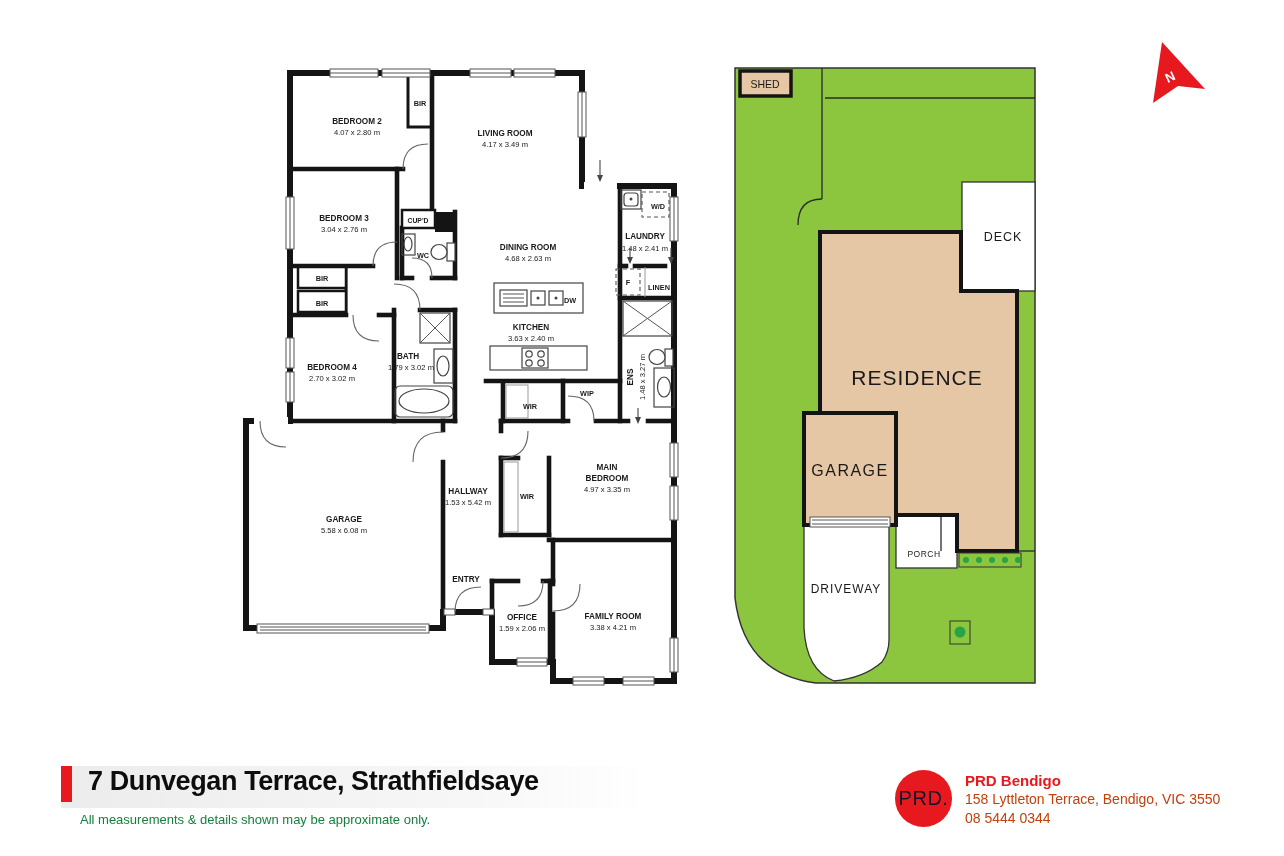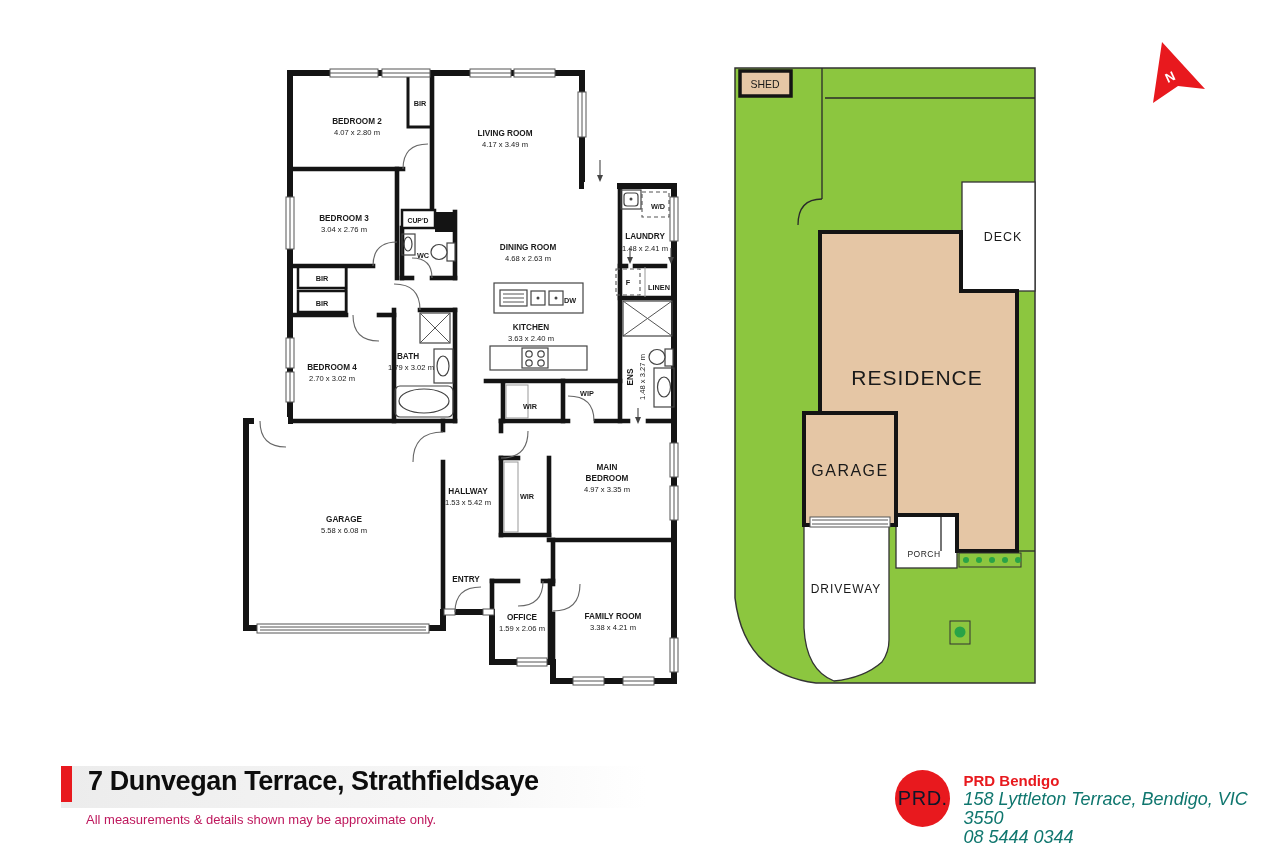--- a/index.html
+++ b/index.html
@@ -35,27 +35,27 @@
   .dot{fill:var(--dot);stroke:none;}
   .north{fill:var(--red);stroke:none;}
 
   
   #footer-title-wrap{position:absolute;left:61px;top:766px;width:586px;height:42px;
      background:linear-gradient(90deg,#ececec 0%,#f7f7f7 70%,#ffffff 100%);
      display:flex;align-items:flex-start;}
   #footer-accent{width:11px;height:36px;background:var(--red);flex:0 0 auto;}
   #footer-title{margin:0 0 0 16px;font-size:27px;font-weight:bold;color:#0d0d0d;
      letter-spacing:-0.4px;white-space:nowrap;}
-  #footer-disclaimer{position:absolute;left:86px;top:812px;font-size:13px;color:#be185d;}
+  #footer-disclaimer{position:absolute;left:80px;top:812px;font-size:13px;color:#15803d;}
   #brand{position:absolute;left:895px;top:770px;display:flex;gap:13px;align-items:flex-start;}
   #brand-logo{width:57px;height:57px;border-radius:50%;background:var(--red);color:#0f172a;
      display:flex;align-items:center;justify-content:center;font-size:20px;letter-spacing:.5px;}
   #brand-text{padding-top:1px;line-height:19px;}
   #brand-name{color:var(--red);font-weight:bold;font-size:15px;}
-  #brand-address,#brand-phone{color:#0f766e;font-size:18px;font-style:italic;}
+  #brand-address,#brand-phone{color:#c2410c;font-size:14px;}
 </style>
 </head>
 <body>
 
 <div id="page">
 
 <svg id="plan-svg" width="1284" height="856" viewBox="0 0 1284 856">
 
   <g>
     <path class="lot" d="M735,68 H1035 V683 H816 Q744,674 735,598 Z"></path>

